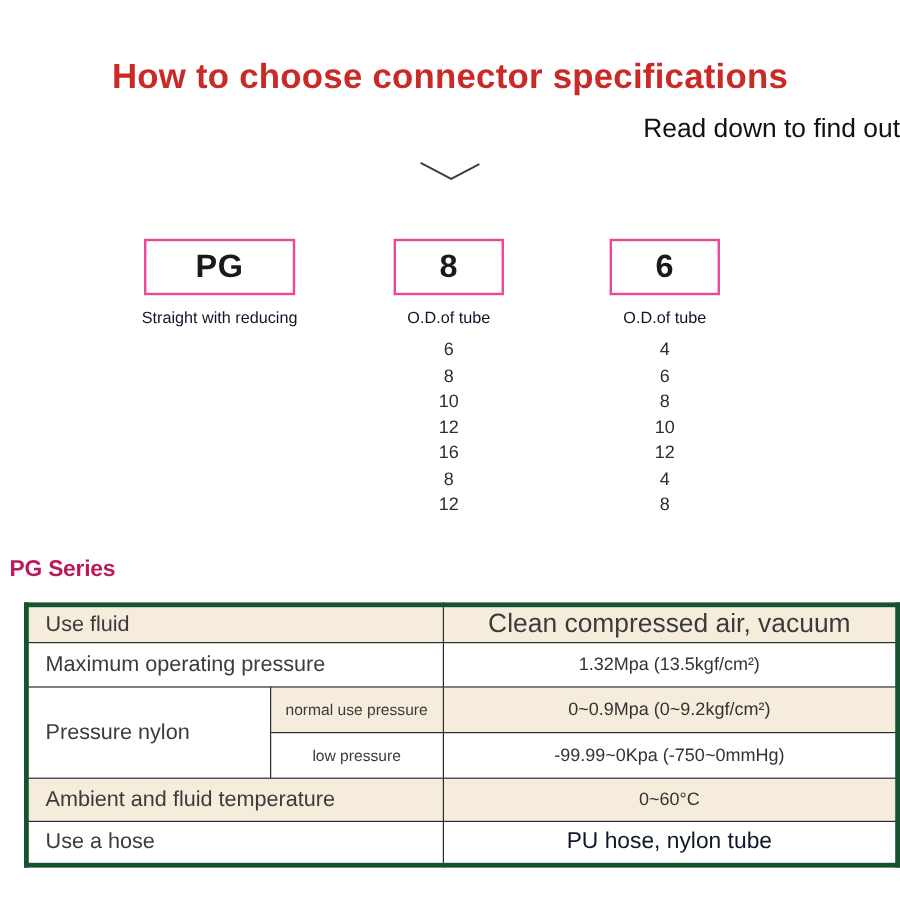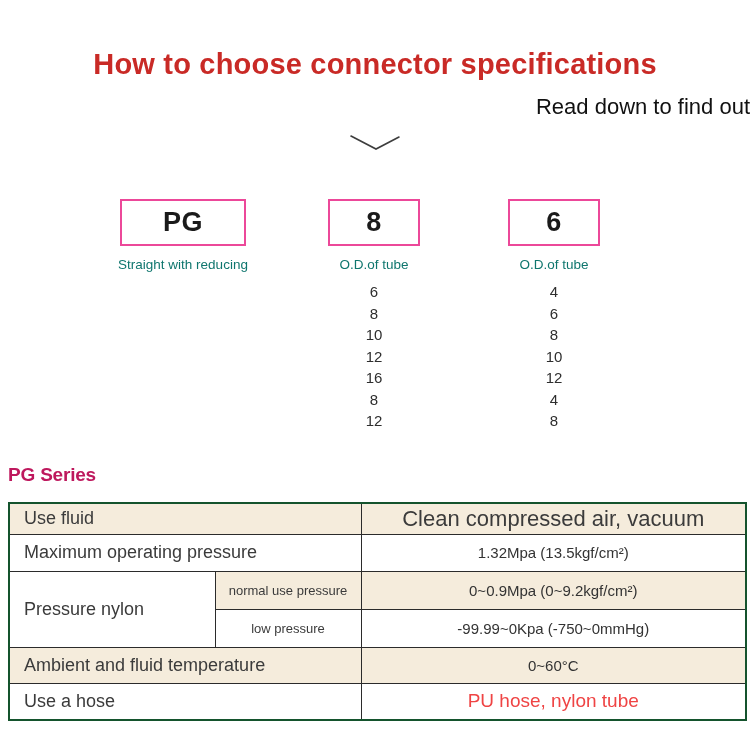--- a/index.html
+++ b/index.html
@@ -47,21 +47,21 @@
     font-size: 27px;
     font-weight: bold;
     color: #1a1a1a;
     letter-spacing: 0.5px;
   }
   .seg-0 .code-box { width: 126px; }
   .seg-1 .code-box, .seg-2 .code-box { width: 92px; }
   .caption {
     margin-top: 11px;
     font-size: 13.5px;
-    color: #0f766e;
+    color: #0f172a;
     white-space: nowrap;
   }
   .options { margin-top: 9px; font-size: 15px; color: #2e2e2e; }
   .options .option { line-height: 21.5px; }
 
   
   .series-heading {
     position: absolute;
     top: 464px;
     left: 8px;
@@ -70,39 +70,39 @@
     color: #be185d;
     letter-spacing: -0.2px;
   }
   table.spec {
     position: absolute;
     top: 502px;
     left: 8px;
     border-collapse: collapse;
     table-layout: fixed;
   }
-  table.spec { border: 2px solid #14532d; }
+  table.spec { border: 4px solid #14532d; margin-left: 12px; }
   table.spec td { border: 1px solid #2b2b2b; overflow: hidden; }
   td.beige { background: #f5ecdc; }
   td.white { background: #ffffff; }
   td.row-label {
     font-size: 18px;
     color: #3b3b3b;
     padding-left: 14px;
     text-align: left;
   }
   td.sub-label {
     font-size: 13px;
     color: #3b3b3b;
     text-align: center;
   }
   td.cell-value { text-align: center; color: #333333; }
   td.v-large  { font-size: 22px; color: #3b3b3b; }
   td.v-med    { font-size: 15px; }
-  td.v-hose   { font-size: 19px; color: #ef4444; }
+  td.v-hose   { font-size: 19px; color: #0f172a; }
 </style>
 </head>
 <body>
 
 <div class="page">
 
   <div class="header">
     <div class="title">How to choose connector specifications</div>
     <div class="subtitle">Read down to find out</div>
     <div class="chevron-wrap">

